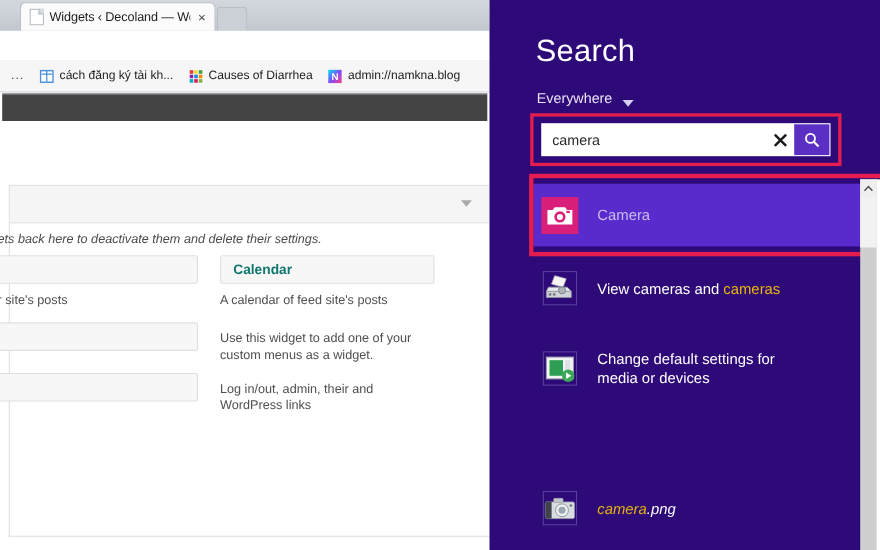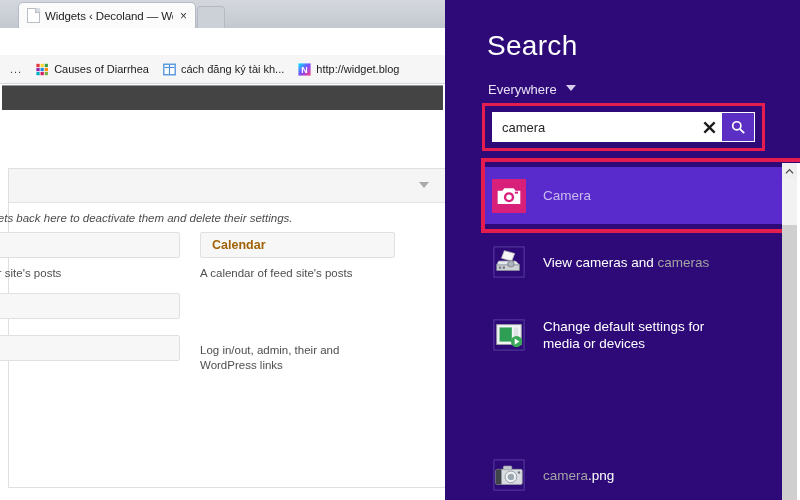--- a/index.html
+++ b/index.html
@@ -207,21 +207,21 @@
     height: 26px;
     background: #f7f7f7;
     border: 1px solid #e0e0e0;
     border-radius: 2px;
     display: flex;
     align-items: center;
     padding-left: 11px;
     box-sizing: border-box;
     font-size: 12.5px;
     font-weight: bold;
-    color: #a16207;
+    color: #0f766e;
   }
   .wp-card-desc {
     font-size: 11.5px;
     color: #4f4f4f;
     padding: 8px 12px 0 0;
     line-height: 15px;
   }
   .wp-card.blank .wp-card-title { color: transparent; }
 
   
@@ -238,21 +238,21 @@
     left: 42px; top: 30px;
     font-size: 28px;
     color: #ffffff;
     font-weight: 300;
     letter-spacing: 0.3px;
   }
   .scope {
     position: absolute;
     left: 43px; top: 82px;
     display: flex;
-    align-items: flex-start;
+    align-items: flex-end;
     gap: 9px;
   }
   .scope-label {
     font-size: 13px;
     color: #e9e2f6;
   }
   .scope-caret {
     width: 0; height: 0;
     border-left: 5px solid transparent;
     border-right: 5px solid transparent;
@@ -324,21 +324,21 @@
     flex: 0 0 auto;
     display: flex;
     align-items: center;
     justify-content: center;
   }
   .result-label {
     font-size: 13.5px;
     color: #ffffff;
     line-height: 17px;
   }
-  .result-label .dim { color: #a3a3a3; }
+  .result-label .dim { color: #eab308; }
   .result-label .hl  { color: #c9bbee; }
 
   .row-selected-bg {
     position: absolute;
     left: 0; top: 5px;
     width: 330px; height: 57px;
     background: #5a2bcc;
   }
   .row-selected-hl {
     position: absolute;
@@ -389,59 +389,59 @@
       </div>
       <div class="tab-newtab"></div>
     </div>
 
     <div class="toolbar"></div>
 
     <div class="bookmarks">
 
       <div class="bm">
         <span class="bm-ellipsis">...</span>
+      </div>
+
+      <div class="bm">
+        <svg class="ico16" viewBox="0 0 16 16">
+          <rect x="1" y="1.5" width="14" height="13" fill="#ffffff" stroke="#4a90d9" stroke-width="1.6"></rect>
+          <line x1="8" y1="2" x2="8" y2="14" stroke="#4a90d9" stroke-width="1.4"></line>
+          <line x1="2" y1="5.5" x2="14" y2="5.5" stroke="#4a90d9" stroke-width="1.4"></line>
+        </svg>
+        <span class="bm-label">cách đăng ký tài kh...</span>
       </div>
 
       <div class="bm">
         <svg class="ico16" viewBox="0 0 16 16">
           <rect x="0.5" y="1" width="4" height="4" fill="#e53935"></rect>
           <rect x="5.6" y="1" width="4" height="4" fill="#fdd835"></rect>
           <rect x="10.7" y="1" width="4" height="4" fill="#43a047"></rect>
           <rect x="0.5" y="6" width="4" height="4" fill="#8e24aa"></rect>
           <rect x="5.6" y="6" width="4" height="4" fill="#1e88e5"></rect>
           <rect x="10.7" y="6" width="4" height="4" fill="#fb8c00"></rect>
           <rect x="0.5" y="11" width="4" height="4" fill="#00acc1"></rect>
           <rect x="5.6" y="11" width="4" height="4" fill="#d81b60"></rect>
           <rect x="10.7" y="11" width="4" height="4" fill="#7cb342"></rect>
         </svg>
         <span class="bm-label">Causes of Diarrhea</span>
       </div>
 
       <div class="bm">
         <svg class="ico16" viewBox="0 0 16 16">
-          <rect x="1" y="1.5" width="14" height="13" fill="#ffffff" stroke="#4a90d9" stroke-width="1.6"></rect>
-          <line x1="8" y1="2" x2="8" y2="14" stroke="#4a90d9" stroke-width="1.4"></line>
-          <line x1="2" y1="5.5" x2="14" y2="5.5" stroke="#4a90d9" stroke-width="1.4"></line>
-        </svg>
-        <span class="bm-label">cách đăng ký tài kh...</span>
-      </div>
-
-      <div class="bm">
-        <svg class="ico16" viewBox="0 0 16 16">
           <defs>
             <linearGradient id="ngrad" x1="0" y1="0" x2="1" y2="1">
               <stop offset="0" stop-color="#00e5ff"></stop>
               <stop offset="0.5" stop-color="#7c4dff"></stop>
               <stop offset="1" stop-color="#ff4081"></stop>
             </linearGradient>
           </defs>
           <rect x="0.5" y="0.5" width="15" height="15" fill="url(#ngrad)"></rect>
           <text x="8" y="12.2" font-size="11" font-family="Liberation Sans, sans-serif" font-weight="bold" fill="#ffffff" text-anchor="middle">N</text>
         </svg>
-        <span class="bm-label">http://widget.blog</span>
+        <span class="bm-label">admin://namkna.blog</span>
       </div>
 
     </div>
 
     <div class="adminbar"></div>
     <div class="wp-gap"></div>
 
     <div class="wp-panel">
       <div class="wp-panel-head">
         <span class="wp-panel-caret"></span>
@@ -461,20 +461,21 @@
             <div class="wp-card-desc">A calendar of feed site's posts</div>
           </div>
         </div>
 
         <div class="wp-row" style="margin-top:12px;">
           <div class="wp-card blank">
             <div class="wp-card-title"></div>
             <div class="wp-card-desc"></div>
           </div>
           <div class="wp-card">
+            <div class="wp-card-desc">Use this widget to add one of your custom menus as a widget.</div>
           </div>
         </div>
 
         <div class="wp-row" style="margin-top:6px;">
           <div class="wp-card blank">
             <div class="wp-card-title"></div>
             <div class="wp-card-desc"></div>
           </div>
           <div class="wp-card">
             <div class="wp-card-desc">Log in/out, admin, their and WordPress links</div>
@@ -558,21 +559,21 @@
             <circle cx="26" cy="25" r="6" fill="#3aa856"></circle>
             <path d="M24 21.8l5 3.2-5 3.2z" fill="#ffffff"></path>
           </svg>
         </div>
         <div class="result-label">
           <span>Change default settings for media or devices</span>
         </div>
       </div>
 
 
-      <div class="result" style="top:293px; height:40px;">
+      <div class="result" style="top:280px; height:40px;font-style:italic;">
         <div class="result-icon" style="margin-left:6px;">
           <svg width="34" height="34" viewBox="0 0 36 36">
             <rect x="2" y="2" width="32" height="32" fill="none" stroke="#5a3fa0" stroke-width="1"></rect>
             <rect x="4" y="12" width="28" height="16" rx="1.5" fill="#d9dde1" stroke="#9aa0a6" stroke-width="0.8"></rect>
             <rect x="4" y="12" width="6" height="16" fill="#3d4348"></rect>
             <rect x="12" y="8.5" width="9" height="4" rx="1" fill="#c2c7cc" stroke="#9aa0a6" stroke-width="0.6"></rect>
             <circle cx="20" cy="20" r="6.2" fill="#eef1f3" stroke="#8c9299" stroke-width="0.9"></circle>
             <circle cx="20" cy="20" r="3.4" fill="#9aa6b0"></circle>
             <circle cx="28.6" cy="15.4" r="1.3" fill="#6f757c"></circle>
           </svg>

